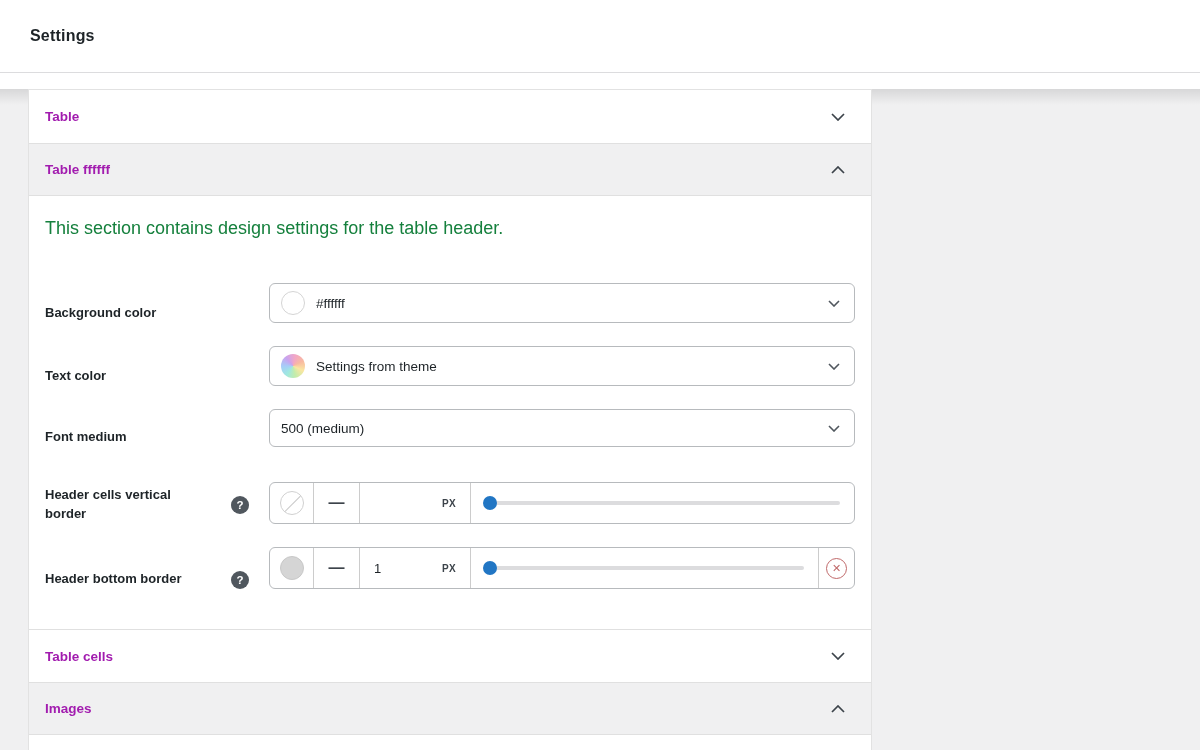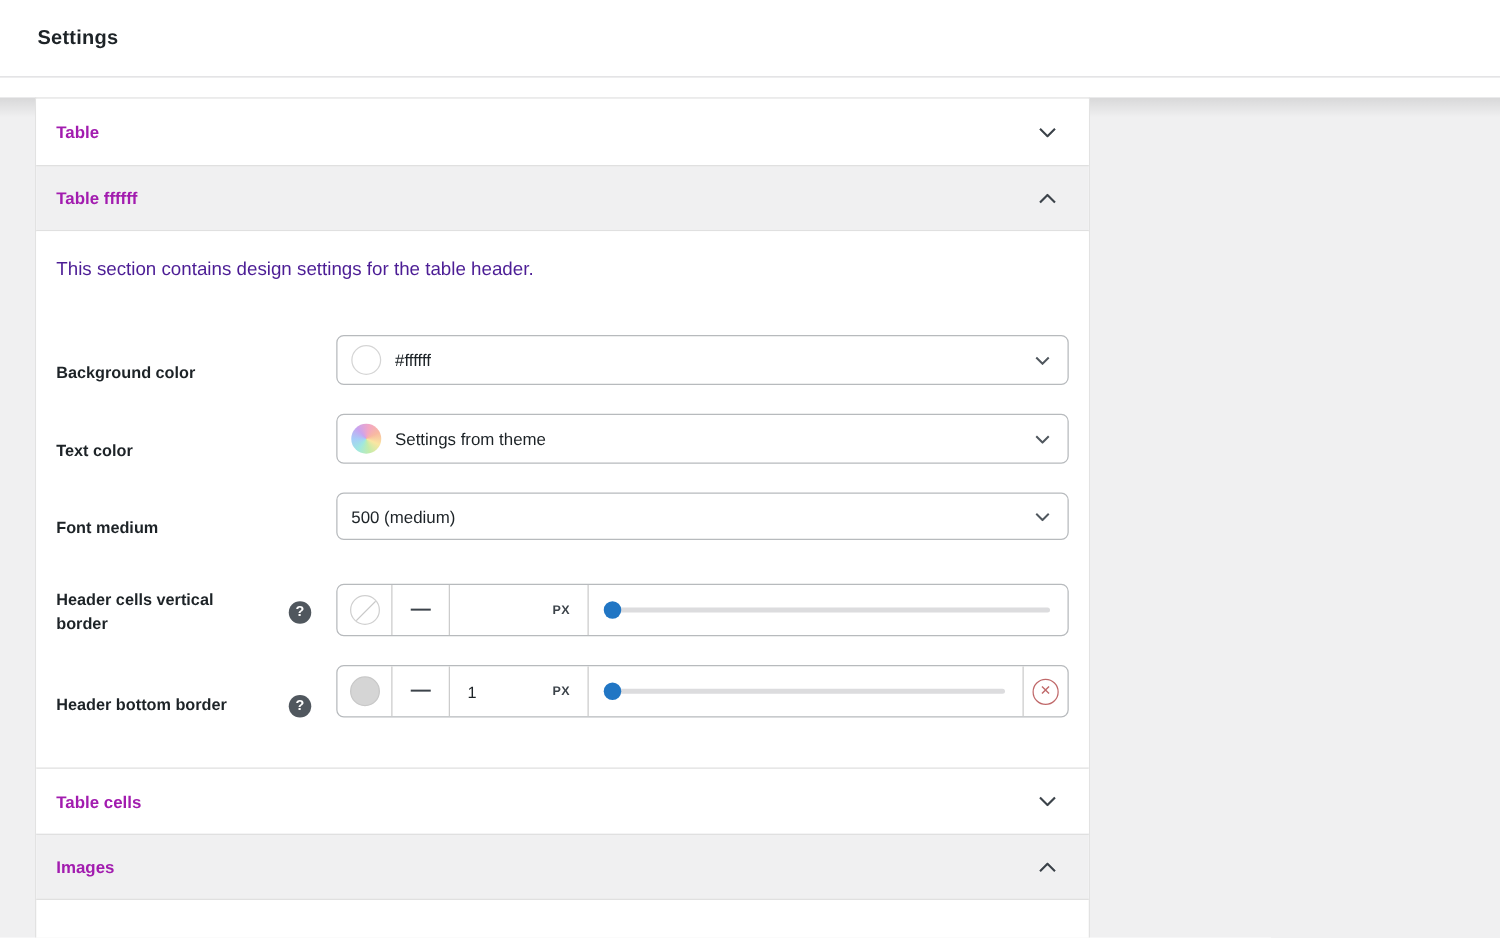--- a/index.html
+++ b/index.html
@@ -1,20 +1,20 @@
 <!DOCTYPE html>
 <html><head>
 <meta charset="utf-8">
 <style>
   * { margin:0; padding:0; box-sizing:border-box; }
   html,body { width:1200px; height:750px; overflow:hidden; background:#fff;
     font-family:"Liberation Sans","DejaVu Sans",sans-serif; }
 
   
-  .topbar { height:62px; background:#fff; border-bottom:1px solid #dcdcde;
+  .topbar { height:73px; background:#fff; border-bottom:1px solid #dcdcde;
     display:flex; align-items:center; padding-left:30px;text-align:center; }
   .topbar h1 { font-size:16px; font-weight:700; color:#1d2327; letter-spacing:.2px; }
 
   
   .page { position:relative; height:691px; background:#f0f0f1; }
   .page::before { content:""; position:absolute; left:0; top:0; right:0; height:16px;
     background:linear-gradient(to bottom, rgba(0,0,0,0.10), rgba(0,0,0,0)); pointer-events:none; }
 
   
   .panel { position:relative; margin:16px 0 0 28px; width:844px; height:820px;
@@ -24,21 +24,21 @@
     padding:0 26px 0 16px; cursor:pointer; background:#fff; }
   .acc-row .acc-label { font-size:13.5px; font-weight:700; color:#a21caf; }
   .acc-row.gray { background:#f0f0f1; }
   .bt { border-top:1px solid #e0e0e0; }
   .bb { border-bottom:1px solid #e0e0e0; }
 
   .chev { display:block; }
 
   
   .section-body { background:#fff; padding:22px 16px 40px 16px; }
-  .section-desc { font-size:15px; color:#4c1d95; margin-bottom:44px; }
+  .section-desc { font-size:18px; color:#15803d; margin-bottom:44px; }
 
   .field-row { display:flex; align-items:flex-end; margin-bottom:23px; }
   .field-row.mt { margin-top:35px; }
   .label-cell { width:224px; flex:0 0 224px; display:flex; align-items:center; }
   .label-text { font-size:13px; font-weight:700; color:#1d2327; line-height:1.45;
     max-width:155px; }
   .help-icon { margin-left:auto; margin-right:20px; width:18px; height:18px; border-radius:50%;
     background:#50575e; color:#fff; font-size:11.5px; font-weight:700;
     display:flex; align-items:center; justify-content:center; flex:0 0 18px; }
 

